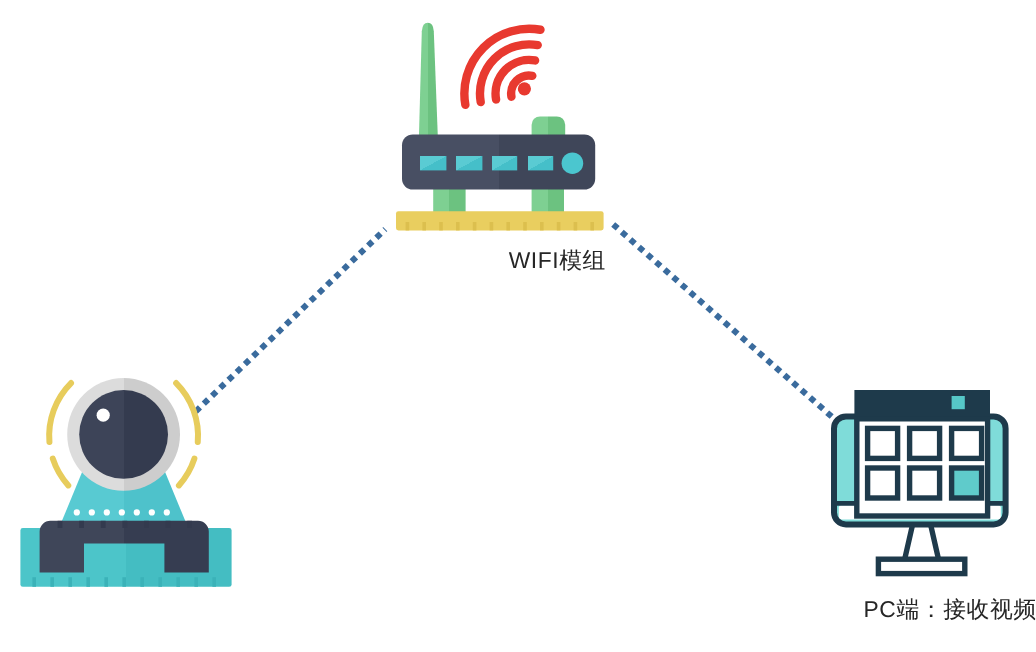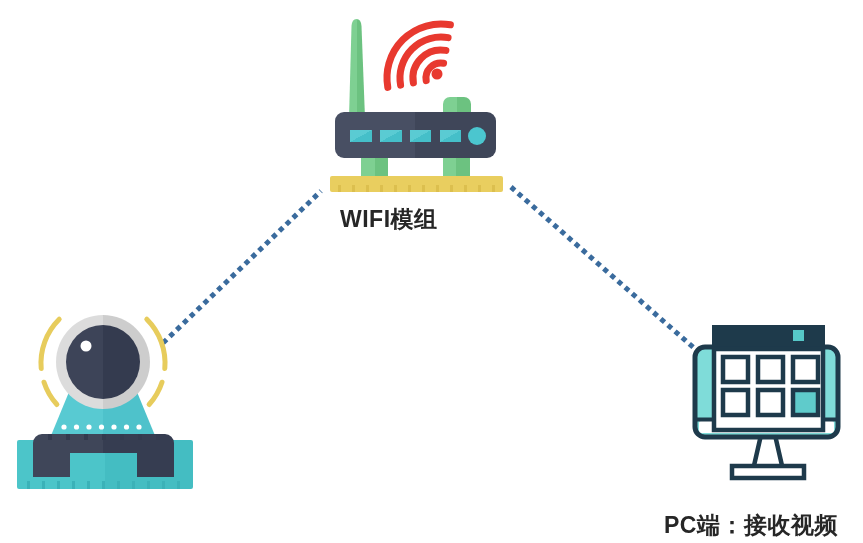--- a/index.html
+++ b/index.html
@@ -6,30 +6,29 @@
   .canvas{
     position:relative;
     width:863px;height:543px;
     background:#ffffff;
     font-family:"Liberation Sans","DejaVu Sans",sans-serif;
     overflow:hidden;
   }
   .canvas svg{position:absolute;left:0;top:0;}
   .node-label{
     position:absolute;
-    text-align:left;
-    font-size:23px;
+    text-align:right;
+    font-size:19px;
     color:#262626;
     letter-spacing:0.5px;
     white-space:nowrap;
-    font-weight:bold;
   }
   .label-wifi{left:340px;top:204px;width:165px;}
   .label-camera{left:40px;top:501px;width:140px;}
-  .label-pc{left:664px;top:510px;width:200px;}
+  .label-pc{left:664px;top:495px;width:200px;}
 </style>
 </head>
 <body>
 
 <div class="canvas">
 
   <svg width="863" height="543" viewBox="0 0 863 543">
     <defs>
       <linearGradient id="gGreen" x1="0" y1="0" x2="1" y2="0">
         <stop offset="0.5" stop-color="#7ed092"></stop>

